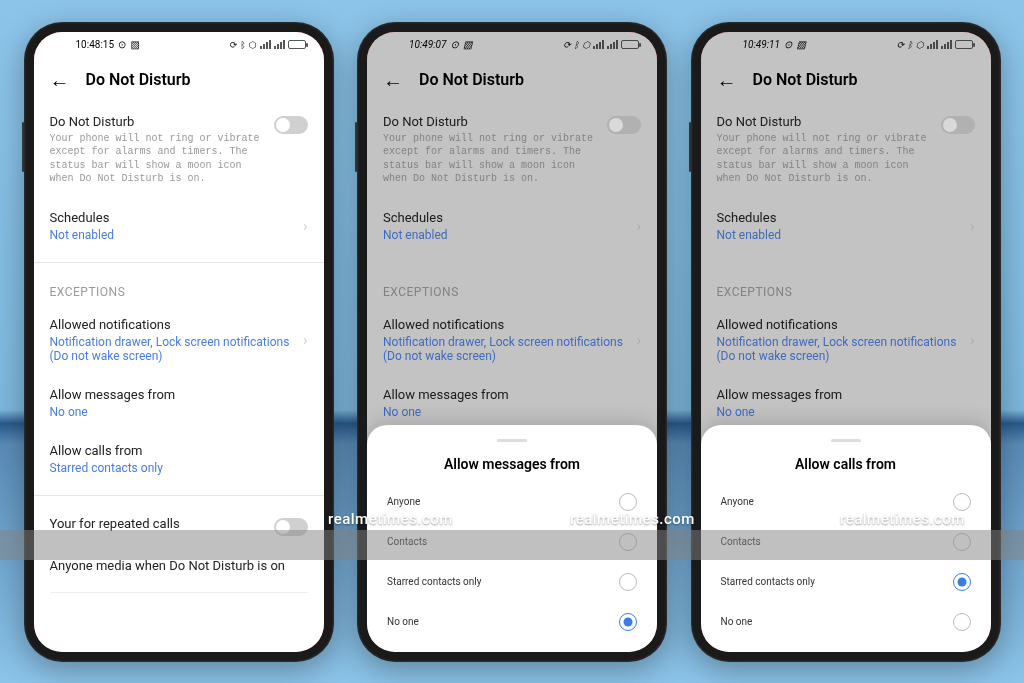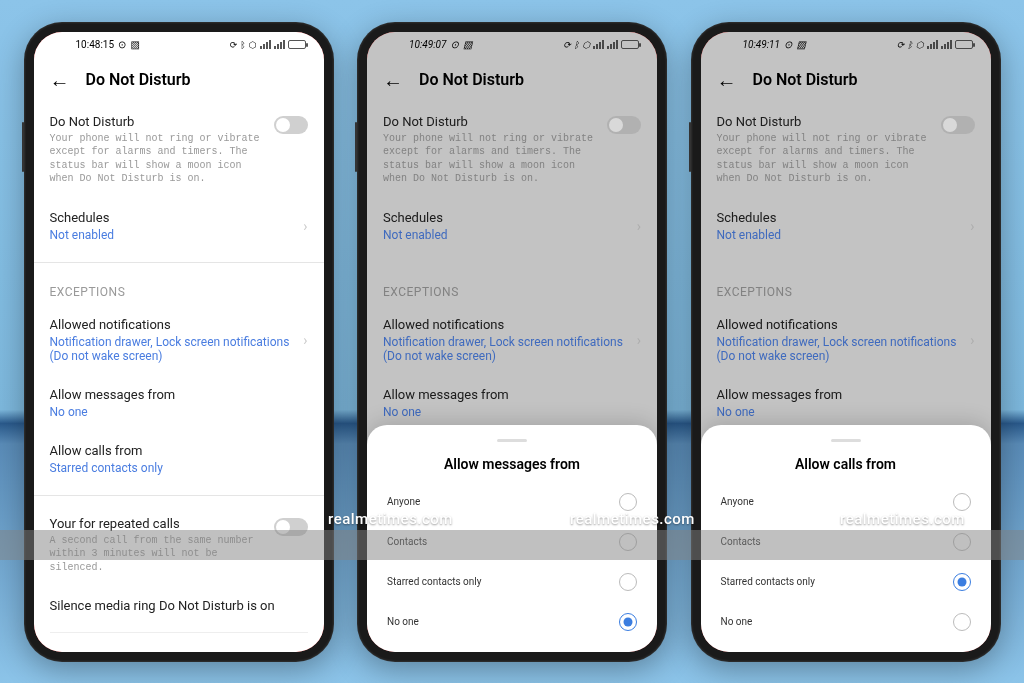--- a/index.html
+++ b/index.html
@@ -166,25 +166,24 @@
           <div class="setting-title">Allow messages from</div>
           <div class="setting-value">No one</div>
         </div>
         <div class="setting-row">
           <div class="setting-title">Allow calls from</div>
           <div class="setting-value">Starred contacts only</div>
         </div>
         <div class="big-divider"></div>
         <div class="setting-row">
           <div class="setting-title">Your for repeated calls</div>
-          <div class="setting-desc">A second call from the same number within 3 minutes will not be silenced.</div>
           <div class="toggle"></div>
         </div>
         <div class="setting-row">
-          <div class="setting-title">Silence media ring Do Not Disturb is on</div>
+          <div class="setting-title">Anyone media when Do Not Disturb is on</div>
         </div>
         <div class="divider"></div>
       </div>
     </div>
   </div>
 </div>
 
 <div class="phone">
   <div class="screen dim">
     <div class="camera"></div>

